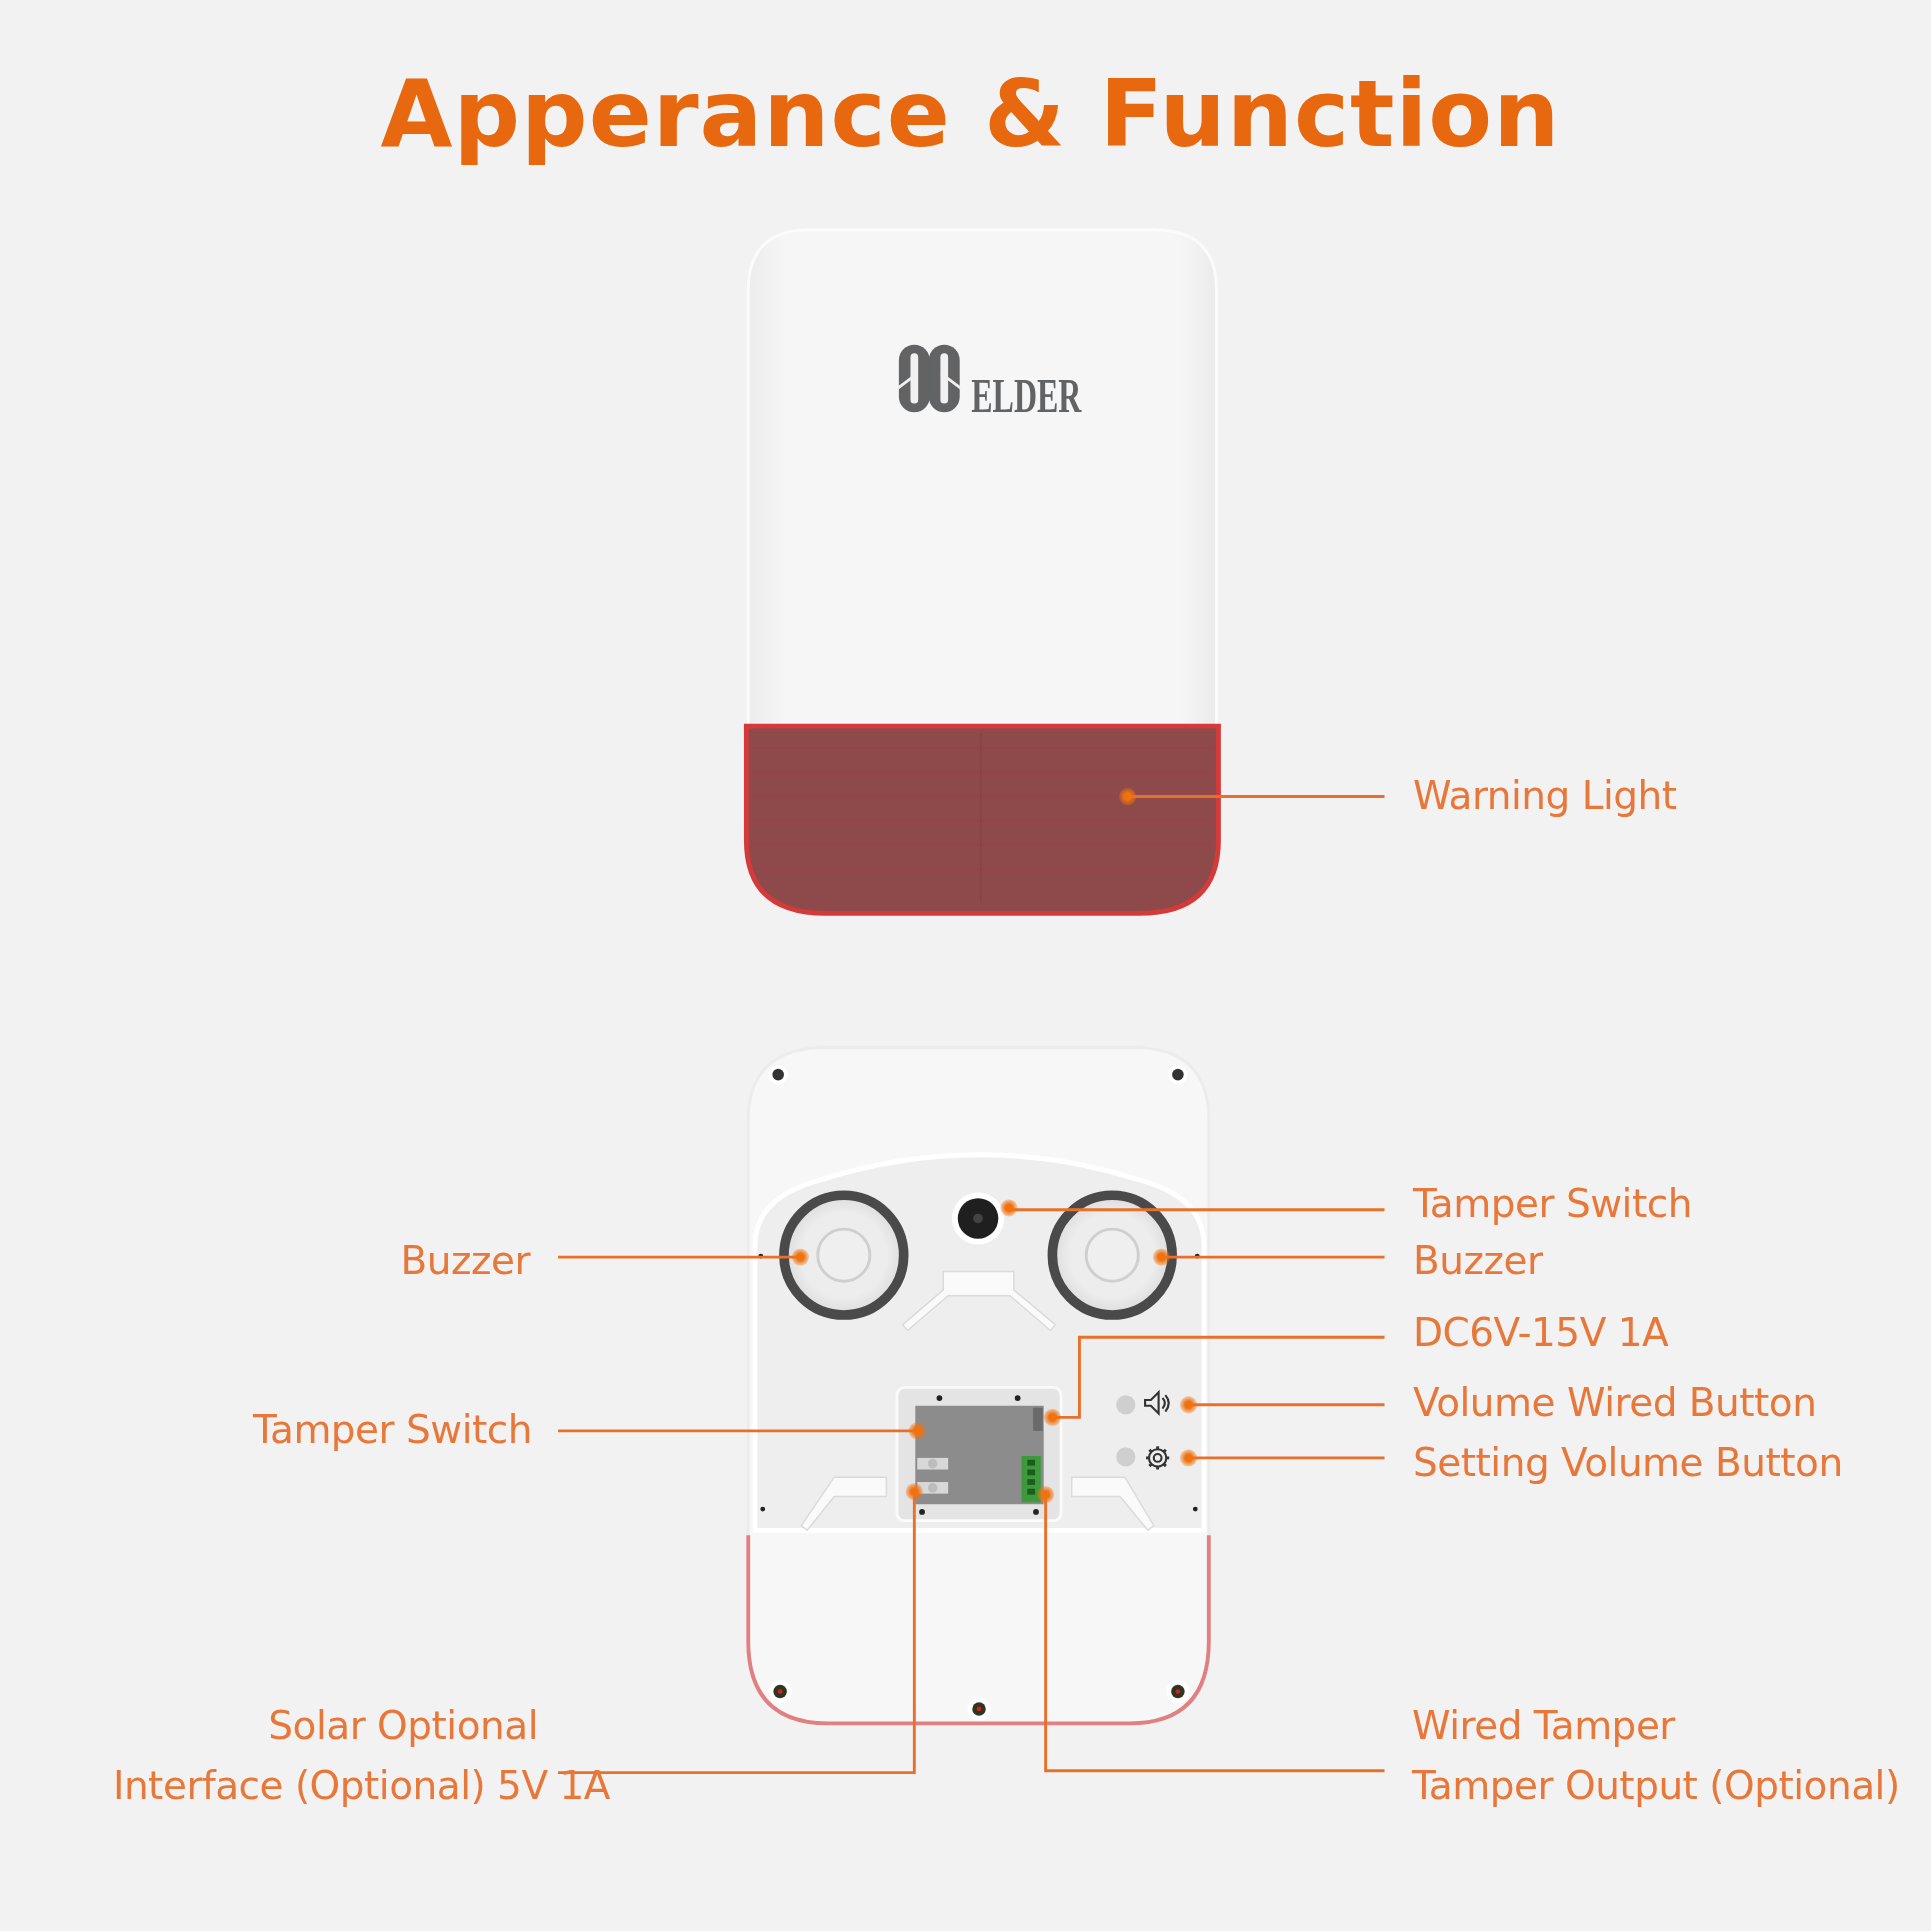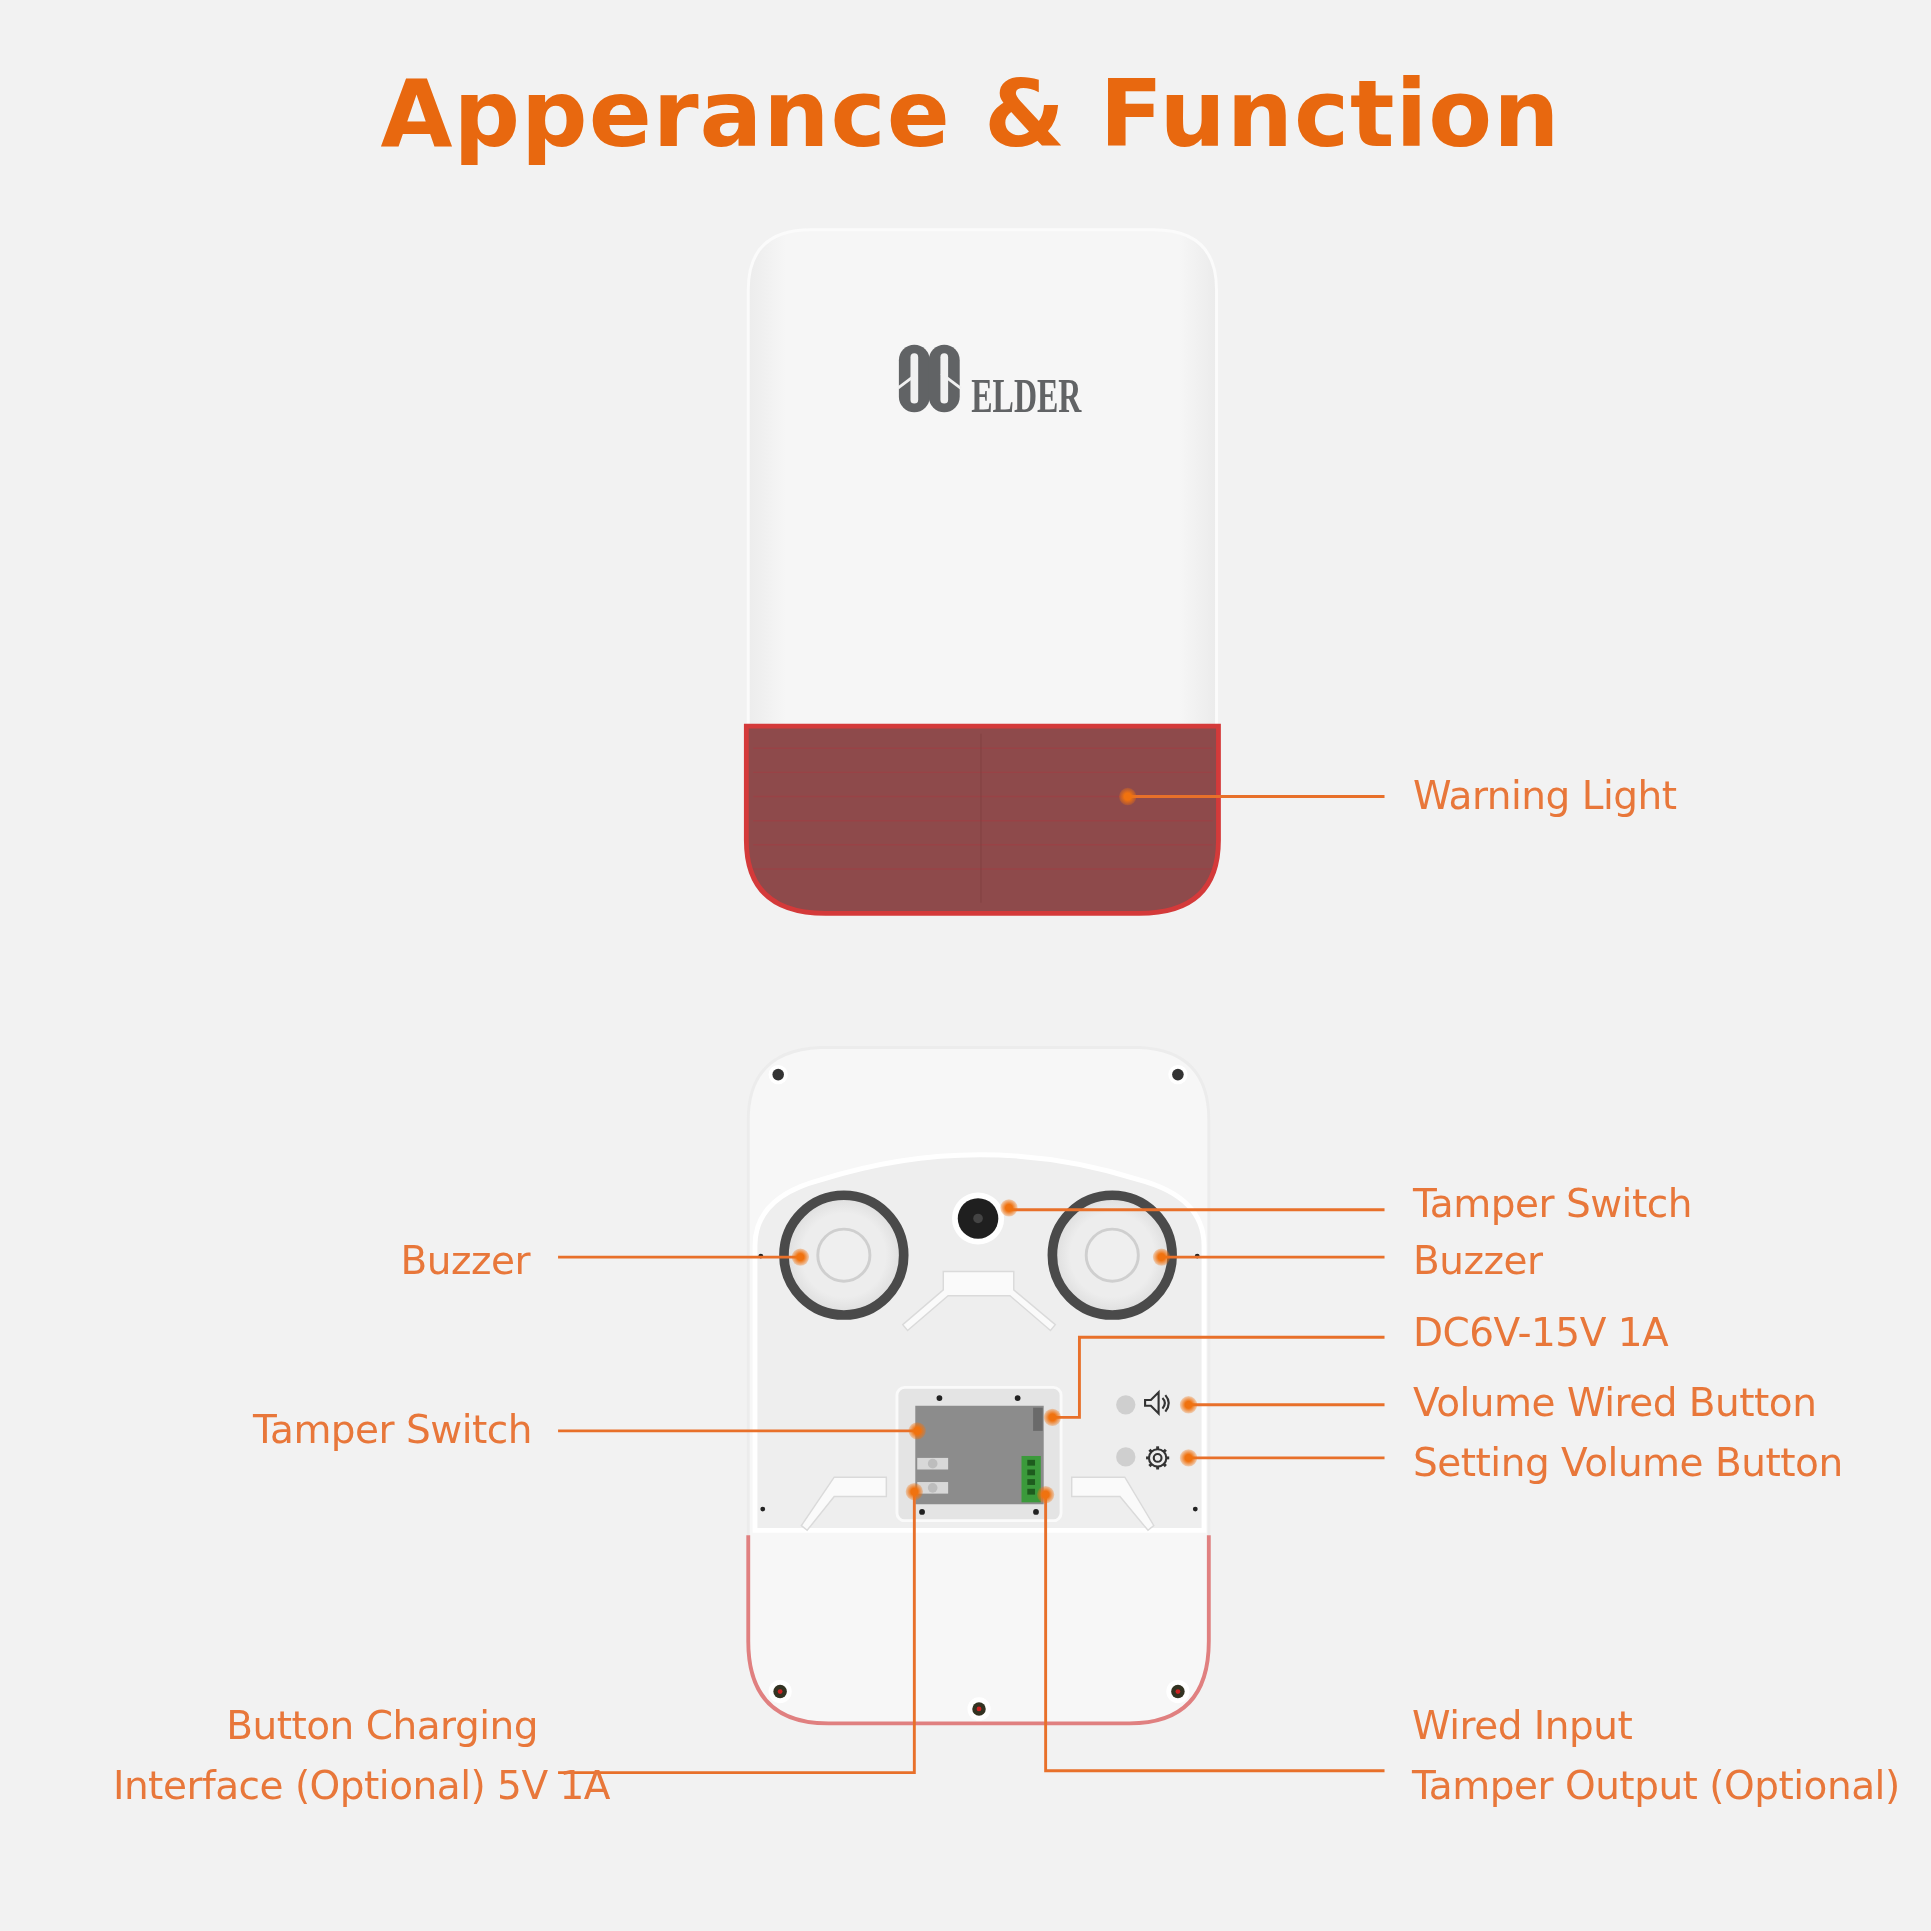--- a/index.html
+++ b/index.html
@@ -178,20 +178,20 @@
     <circle cx="1083" cy="1548" r="9" fill="url(#dotGlow)"></circle>
   </g>
 </svg>
 
 <div class="lbl" style="left:1413px;top:776px;">Warning Light</div>
 <div class="lbl" style="left:1413px;top:1184px;">Tamper Switch</div>
 <div class="lbl" style="left:1413px;top:1241px;">Buzzer</div>
 <div class="lbl" style="left:1413px;top:1313px;">DC6V-15V 1A</div>
 <div class="lbl" style="left:1413px;top:1383px;">Volume Wired Button</div>
 <div class="lbl" style="left:1413px;top:1443px;">Setting Volume Button</div>
-<div class="lbl" style="left:1412px;top:1706px;">Wired Input</div>
+<div class="lbl" style="left:1412px;top:1706px;">Wired Tamper</div>
 <div class="lbl" style="left:1412px;top:1766px;">Tamper Output (Optional)</div>
 
 <div class="lbl r" style="right:1401px;top:1241px;">Buzzer</div>
 <div class="lbl r" style="right:1399px;top:1410px;">Tamper Switch</div>
-<div class="lbl r" style="right:1393px;top:1706px;">Button Charging</div>
+<div class="lbl r" style="right:1393px;top:1706px;">Solar Optional</div>
 <div class="lbl r" style="right:1321px;top:1766px;">Interface (Optional) 5V 1A</div>
 
 
 </body></html>

